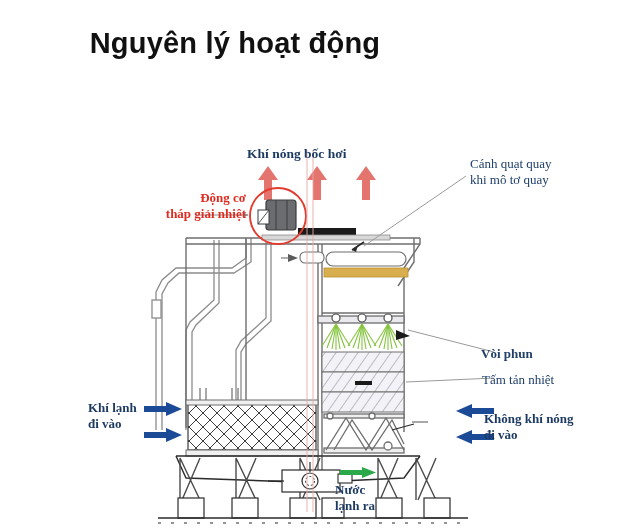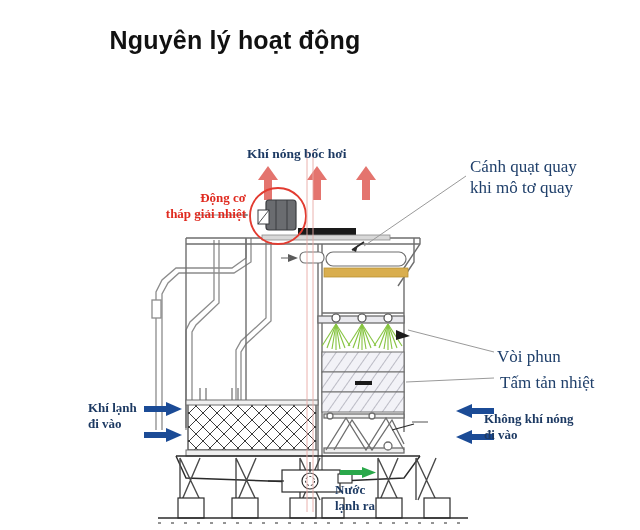--- a/index.html
+++ b/index.html
@@ -4,39 +4,39 @@
 <style>
   html,body{margin:0;padding:0;background:#ffffff;}
   body{width:640px;height:530px;position:relative;overflow:hidden;
        font-family:"Liberation Serif",serif;}
 
   #stage{position:absolute;left:0;top:0;width:640px;height:530px;}
 
   
   .title-block{position:absolute;left:0;top:22px;width:470px;text-align:center;}
   .title-line{font-family:"Liberation Sans",sans-serif;font-weight:bold;
-              font-size:25px;color:#111;letter-spacing:.2px;line-height:1.45;}
+              font-size:29px;color:#111;letter-spacing:.2px;line-height:1.45;}
   .title-line.l2{font-size:24px;}
 
   
   .logo{position:absolute;left:487px;top:22px;width:148px;height:68px;}
   .logo svg{display:block;}
 
   
   .lbl{position:absolute;font-family:"Liberation Serif",serif;
        font-size:13px;line-height:1.25;white-space:pre-line;}
   .lbl.navy{color:#1d3a63;font-weight:bold;}
   .lbl.red{color:#e02b20;font-weight:bold;text-align:right;}
-  .lbl.small{font-size:17px;font-weight:normal;color:#20406b;}
+  .lbl.small{font-size:13px;font-weight:normal;color:#20406b;}
 
   #lbl-hot   {left:247px;top:146px;color:#1d3a63;font-weight:bold;font-size:13.5px;}
   #lbl-motor {left:96px;top:190px;width:150px;}
   #lbl-fan   {left:470px;top:156px;}
-  #lbl-nozzle{left:497px;top:346px;}
-  #lbl-fill  {left:500px;top:372px;}
+  #lbl-nozzle{left:481px;top:346px;font-weight:bold;}
+  #lbl-fill  {left:482px;top:372px;}
   #lbl-coldin{left:88px;top:400px;width:74px;}
   #lbl-airin {left:484px;top:411px;}
   #lbl-water {left:335px;top:482px;}
 
   svg.draw{position:absolute;left:0;top:0;width:640px;height:530px;
            pointer-events:none;}
 </style>
 </head>
 <body>
 

